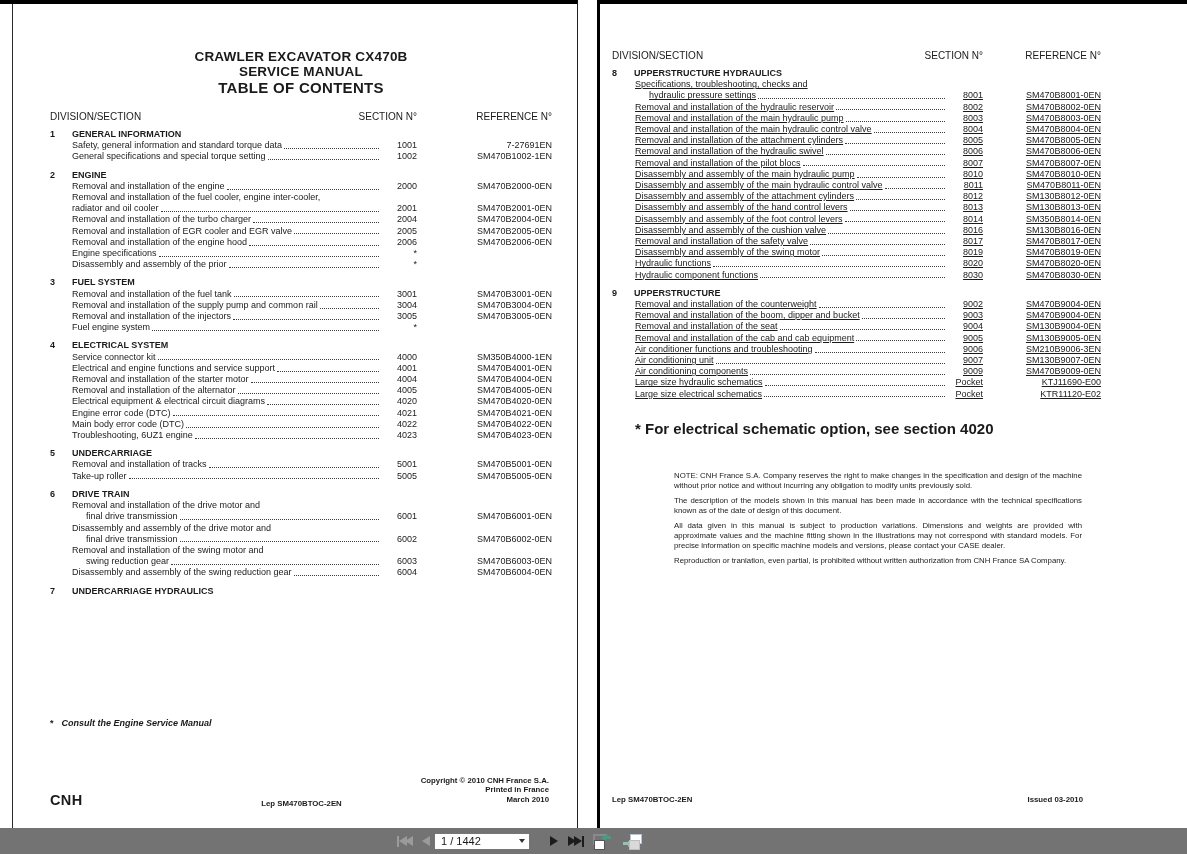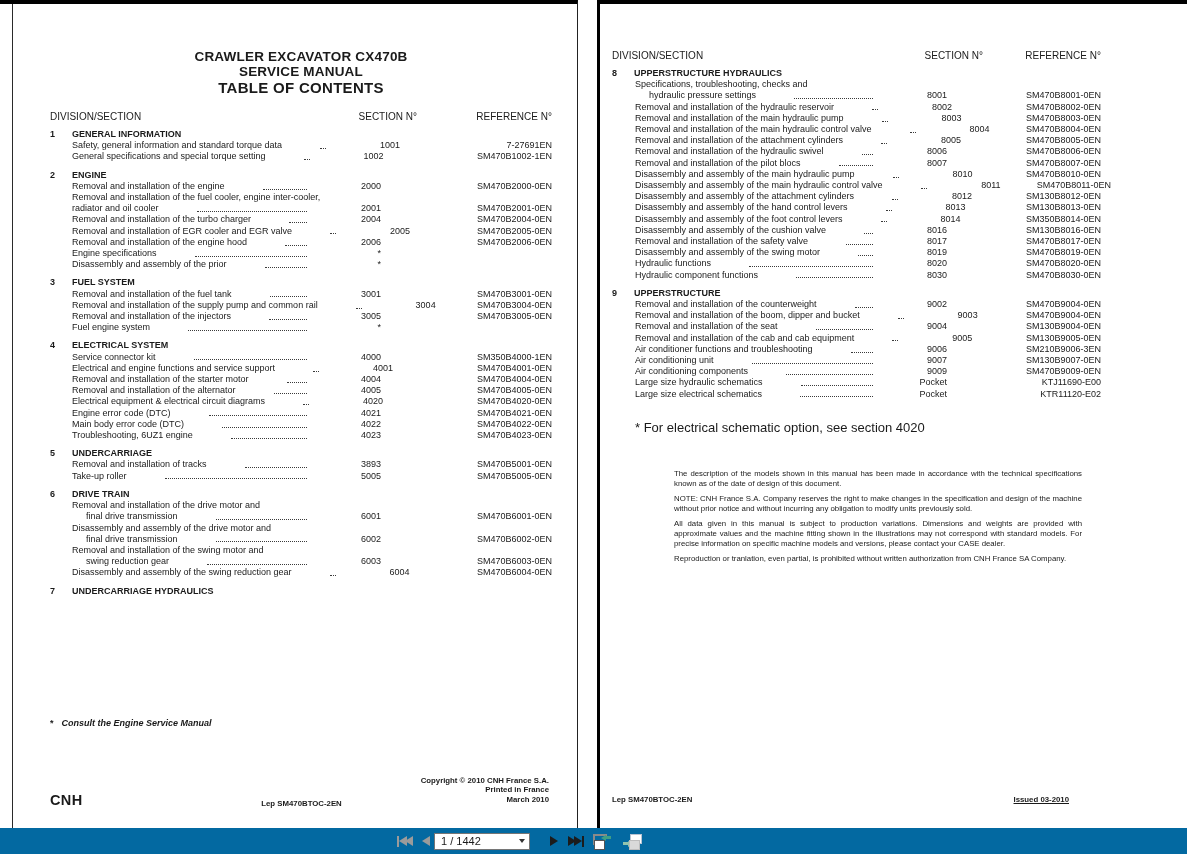--- a/index.html
+++ b/index.html
@@ -23,46 +23,46 @@
   .head-row .spacer{flex:1;}
   .head-sec{min-width:36px;text-align:center;white-space:nowrap;}
   .head-ref{text-align:right;white-space:nowrap;}
   .page-left .head-ref{width:135px;}
   .page-right .head-ref{width:118px;}
 
   .section{margin-top:7px;font-size:9px;line-height:11.2px;}
   .sec-head{display:flex;font-weight:bold;}
   .sec-num{width:22px;}
   .entries{margin-left:22px;}
-  .page-right .entries{margin-left:23px;}
-  .row{display:flex;align-items:baseline;gap:36px;}
+  .page-right .entries{margin-left:23px;text-decoration:underline;}
+  .row{display:flex;align-items:baseline;}
   .row .etext{white-space:nowrap;}
   .row.ind .etext{padding-left:14px;}
   .leader{flex:1;border-bottom:1px dotted #3a3a3a;margin:0 2px 2.5px 2px;align-self:flex-end;min-width:6px;}
   .sec{min-width:36px;text-align:right;white-space:nowrap;}
   .ref{text-align:right;white-space:nowrap;}
   .page-left .ref{width:135px;}
   .page-right .ref{width:118px;}
   .pre{white-space:nowrap;}
 
   .footnote-l{position:absolute;left:50px;top:714px;font-size:9px;font-style:italic;font-weight:600;}
   .footnote-l .star{font-style:normal;margin-right:8px;}
-  .footnote-r{margin-top:20px;margin-left:23px;font-size:13px;}
+  .footnote-r{margin-top:20px;margin-left:23px;font-size:15px;font-weight:bold;}
 
   .notes{margin-top:34px;margin-left:62px;width:408px;font-size:7.8px;line-height:9.8px;text-align:justify;}
   .notes p{margin:0 0 5.5px 0;}
 
   .foot-cnh{position:absolute;left:50px;top:788px;font-size:14.5px;font-weight:bold;letter-spacing:.4px;}
   .foot-center{position:absolute;left:50px;top:795px;width:503px;text-align:center;font-size:7.8px;font-weight:bold;}
   .foot-copy{position:absolute;right:28px;top:772px;text-align:right;font-size:7.8px;line-height:9.4px;font-weight:bold;}
   .foot-lep-r{position:absolute;left:12px;top:791px;font-size:7.8px;font-weight:bold;}
-  .foot-issued{position:absolute;right:121px;top:791px;font-size:7.8px;font-weight:bold;text-decoration:underline;}
+  .foot-issued{position:absolute;right:107px;top:791px;font-size:7.8px;font-weight:bold;}
 
   
-  .toolbar{position:absolute;left:0;top:828px;width:1187px;height:26px;background:#0369a1;}
+  .toolbar{position:absolute;left:0;top:828px;width:1187px;height:26px;background:#737373;}
   .tb-inner{position:absolute;left:397px;top:0;height:26px;display:flex;align-items:center;}
   .tbtn{display:flex;align-items:center;cursor:pointer;}
   .tl{width:0;height:0;border-top:5.5px solid transparent;border-bottom:5.5px solid transparent;border-right:8.5px solid currentColor;}
   .tr{width:0;height:0;border-top:5.5px solid transparent;border-bottom:5.5px solid transparent;border-left:8.5px solid currentColor;}
   .vbar{width:2px;height:11px;background:currentColor;}
   .dis{color:#9b9b9b;}
   .act{color:#1c1c1c;}
   .tb-first{margin-right:9px;}
   .tb-first .tl+.tl{margin-left:-2px;}
   .tb-prev{margin-right:4px;}
@@ -265,21 +265,21 @@
           </div>
           <div class="section">
             <div class="sec-head">
               <span class="sec-num">5</span>
               <span class="sec-title">UNDERCARRIAGE</span>
             </div>
             <div class="entries">
               <div class="row">
                 <span class="etext">Removal and installation of tracks</span>
                 <span class="leader"></span>
-                <span class="sec">3893</span>
+                <span class="sec">5001</span>
                 <span class="ref">SM470B5001-0EN</span>
               </div>
               <div class="row">
                 <span class="etext">Take-up roller</span>
                 <span class="leader"></span>
                 <span class="sec">5005</span>
                 <span class="ref">SM470B5005-0EN</span>
               </div>
             </div>
           </div>
@@ -519,22 +519,22 @@
                 <span class="leader"></span>
                 <span class="sec">Pocket</span>
                 <span class="ref">KTR11120-E02</span>
               </div>
             </div>
           </div>
         </div>
 
       <div class="footnote-r">* For electrical schematic option, see section 4020</div>
       <div class="notes">
+          <p>NOTE: CNH France S.A. Company reserves the right to make changes in the specification and design of the machine without prior notice and without incurring any obligation to modify units previously sold.</p>
           <p>The description of the models shown in this manual has been made in accordance with the technical specifications known as of the date of design of this document.</p>
-          <p>NOTE: CNH France S.A. Company reserves the right to make changes in the specification and design of the machine without prior notice and without incurring any obligation to modify units previously sold.</p>
           <p>All data given in this manual is subject to production variations. Dimensions and weights are provided with approximate values and the machine fitting shown in the illustrations may not correspond with standard models. For precise information on specific machine models and versions, please contact your CASE dealer.</p>
           <p>Reproduction or tranlation, even partial, is prohibited without written authorization from CNH France SA Company.</p>
         </div>
 
       <div class="foot-lep-r">Lep SM470BTOC-2EN</div>
       <div class="foot-issued">Issued 03-2010</div>
     </div>
   </div>
 
   <div class="toolbar">

